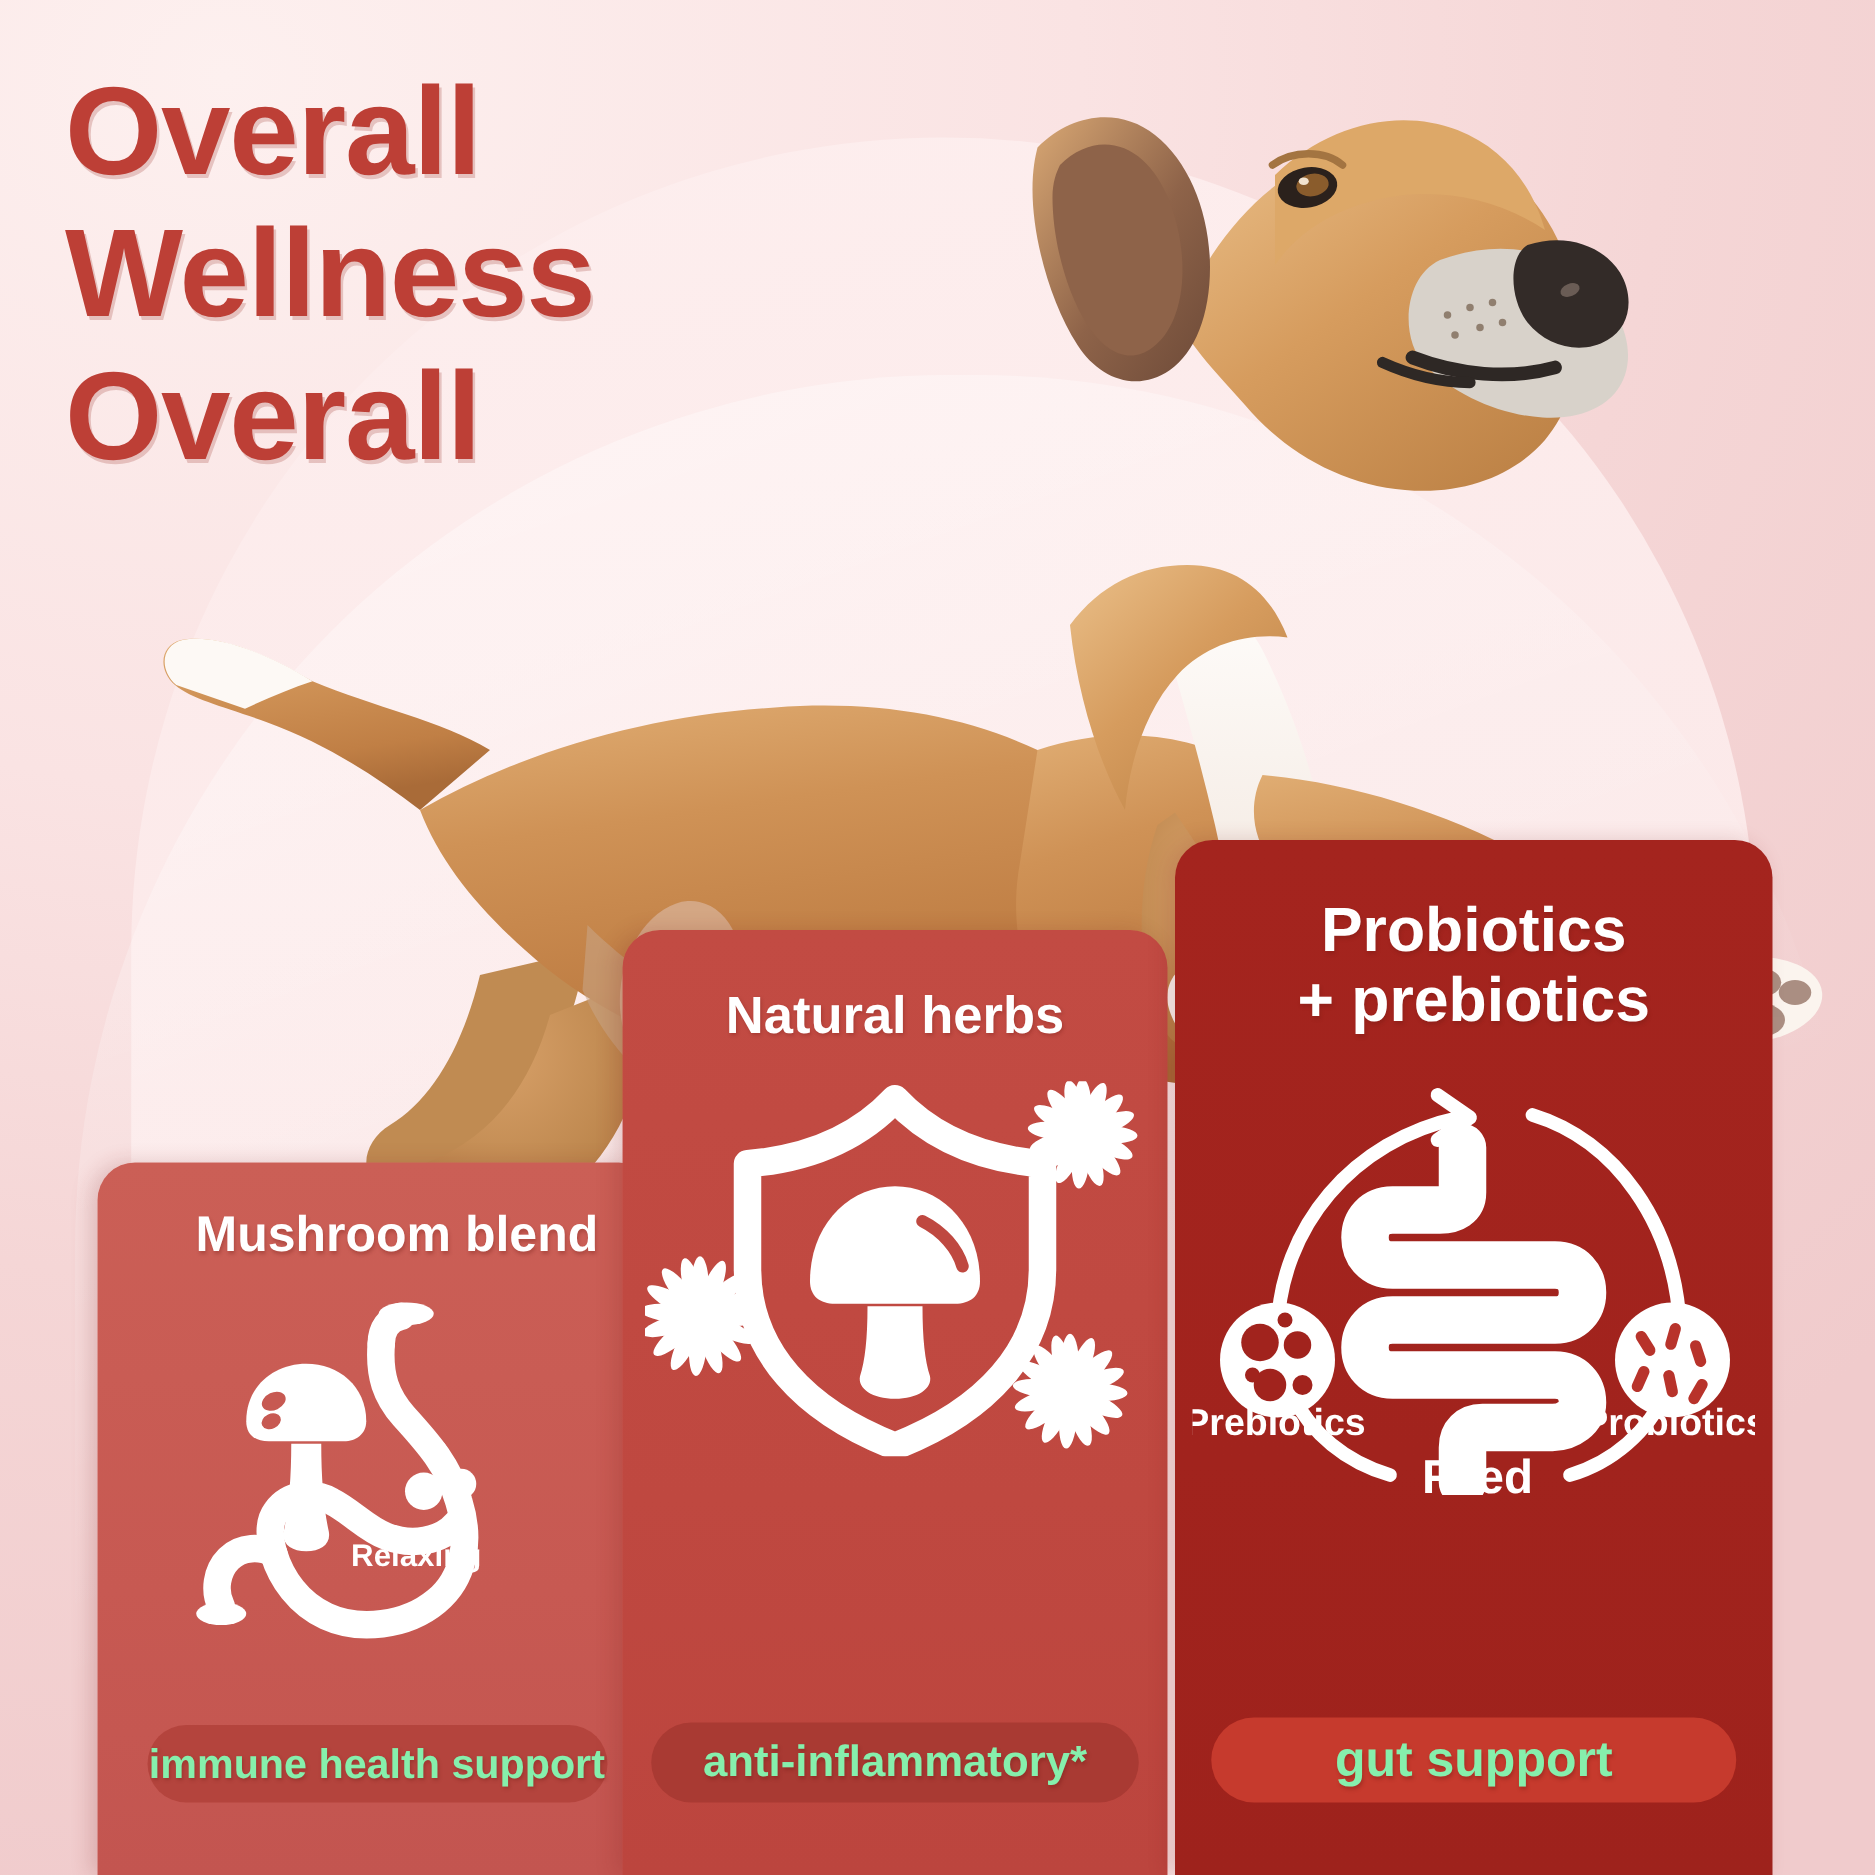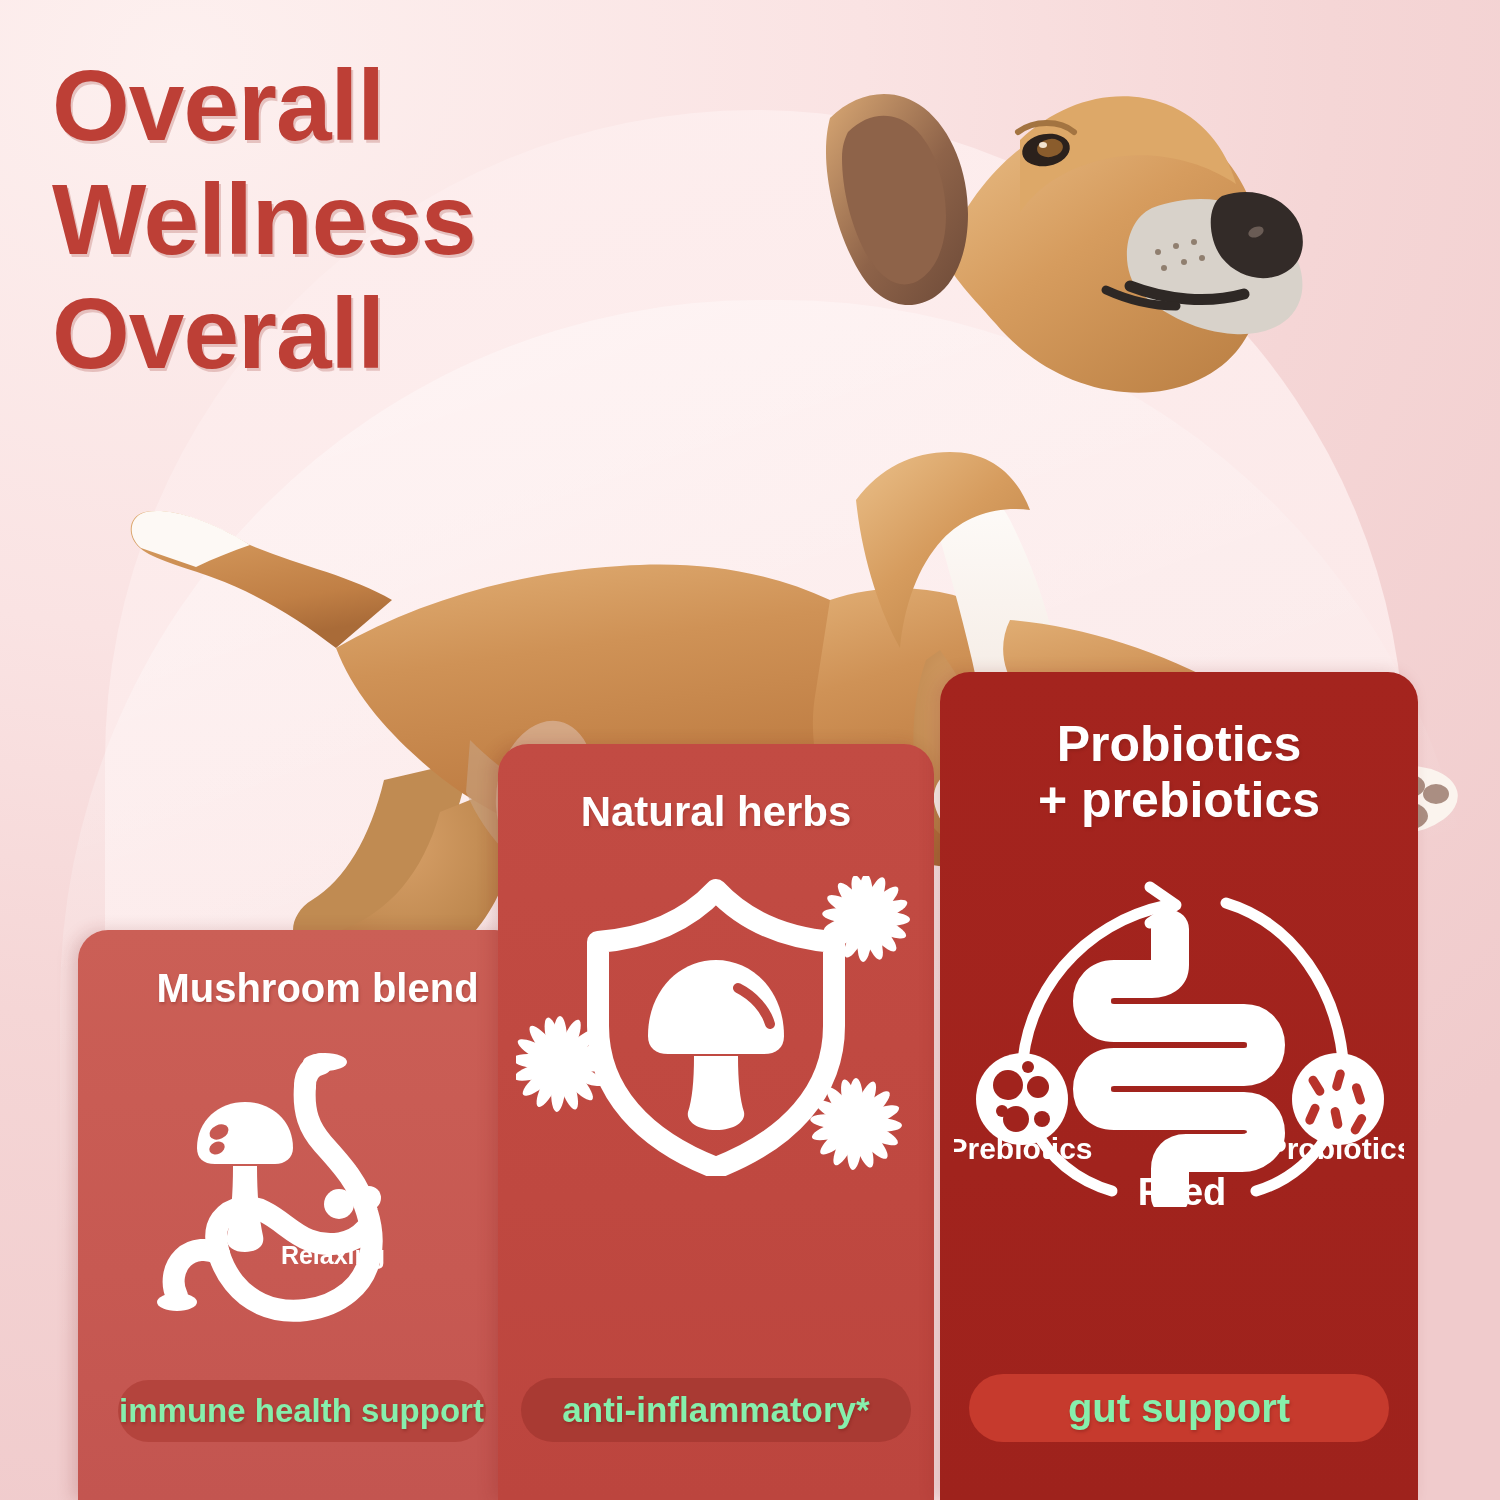--- a/index.html
+++ b/index.html
@@ -35,21 +35,21 @@
   }
   .title span{display:block;}
   
   .dog{position:absolute;left:0;top:0;width:1500px;height:1500px;z-index:4;pointer-events:none;}
   
   .cards{position:absolute;left:0;top:0;width:1500px;height:1500px;z-index:5;}
   .card{
     position:absolute;bottom:0;
     border-radius:30px 30px 0 0;
     box-shadow:-6px 0 16px rgba(120,30,25,.18);
-    display:flex;flex-direction:column;align-items:center;gap:11px;
+    display:flex;flex-direction:column;align-items:center;
   }
   .card .heading{
     color:#fff;font-weight:bold;text-align:center;
     text-shadow:1px 2px 3px rgba(110,25,20,.30);
     line-height:1.12;
   }
   .icon-wrap{flex:0 0 auto;display:flex;align-items:flex-start;justify-content:center;}
   .badge{
     position:absolute;left:50%;transform:translateX(-50%);
     border-radius:40px;color:#86efac;font-weight:bold;text-align:center;

